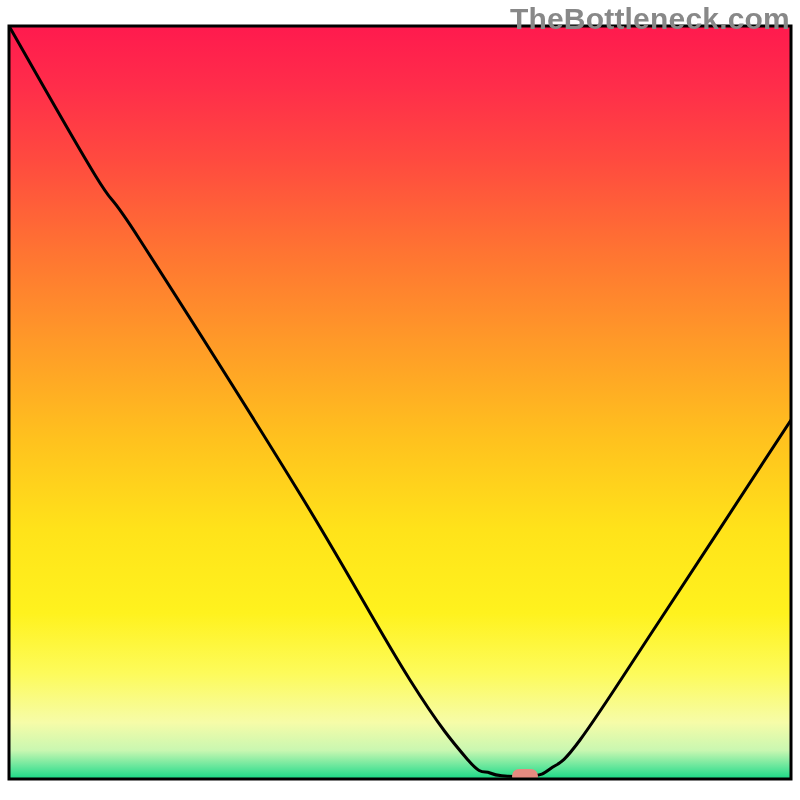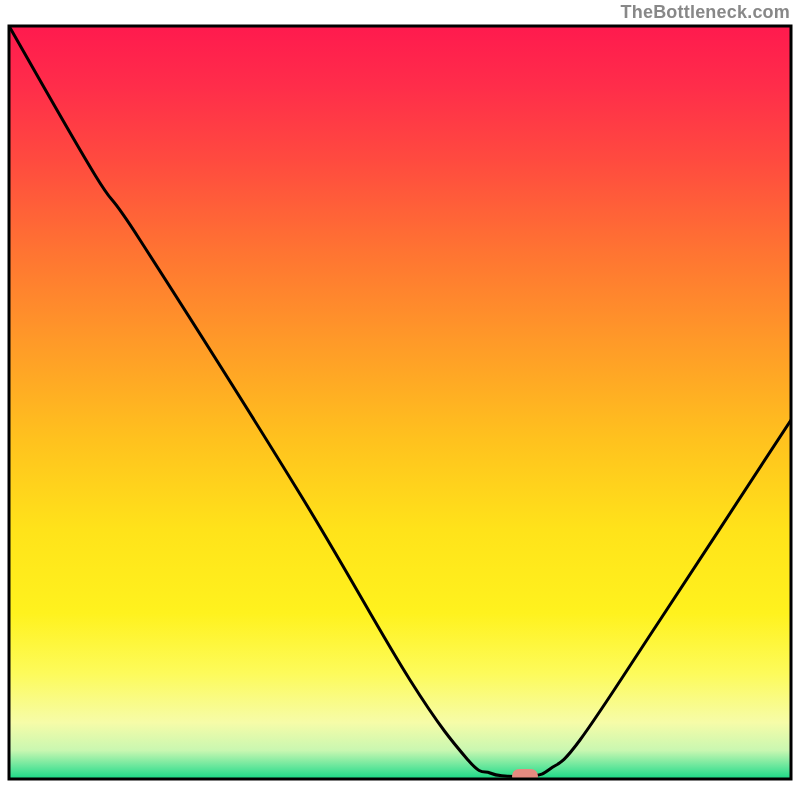--- a/index.html
+++ b/index.html
@@ -14,21 +14,21 @@
   .stage {
     position: relative;
     width: 800px;
     height: 800px;
   }
   .watermark {
     position: absolute;
     top: 2px;
     right: 10px;
     color: #888;
-    font-size: 18px;
+    font-size: 30px;
     font-weight: 600;
     letter-spacing: 0.2px;
     z-index: 30;
     user-select: none;
   }
   svg {
     position: absolute;
     top: 0;
     left: 0;
   }

